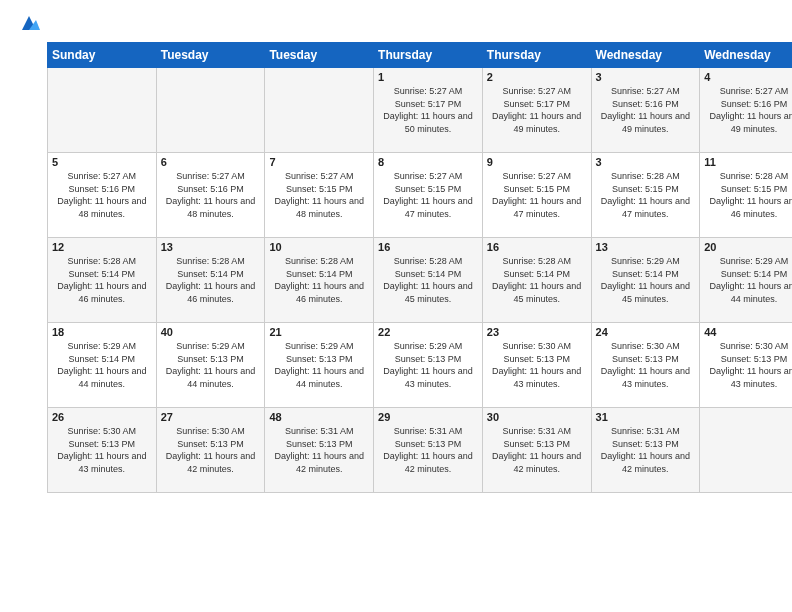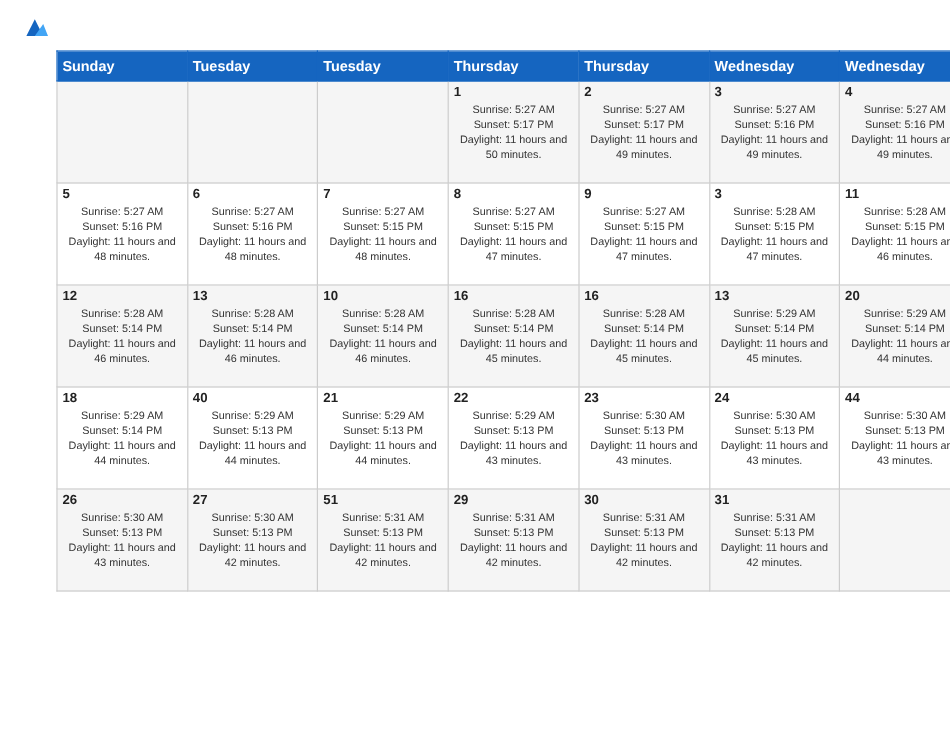--- a/index.html
+++ b/index.html
@@ -325,21 +325,21 @@
 and 43 minutes.</div>
         </td>
         <td>
           <span class="day-number">27</span>
           <div class="cell-info">Sunrise: 5:30 AM
 Sunset: 5:13 PM
 Daylight: 11 hours
 and 42 minutes.</div>
         </td>
         <td>
-          <span class="day-number">51</span>
+          <span class="day-number">48</span>
           <div class="cell-info">Sunrise: 5:31 AM
 Sunset: 5:13 PM
 Daylight: 11 hours
 and 42 minutes.</div>
         </td>
         <td>
           <span class="day-number">29</span>
           <div class="cell-info">Sunrise: 5:31 AM
 Sunset: 5:13 PM
 Daylight: 11 hours

